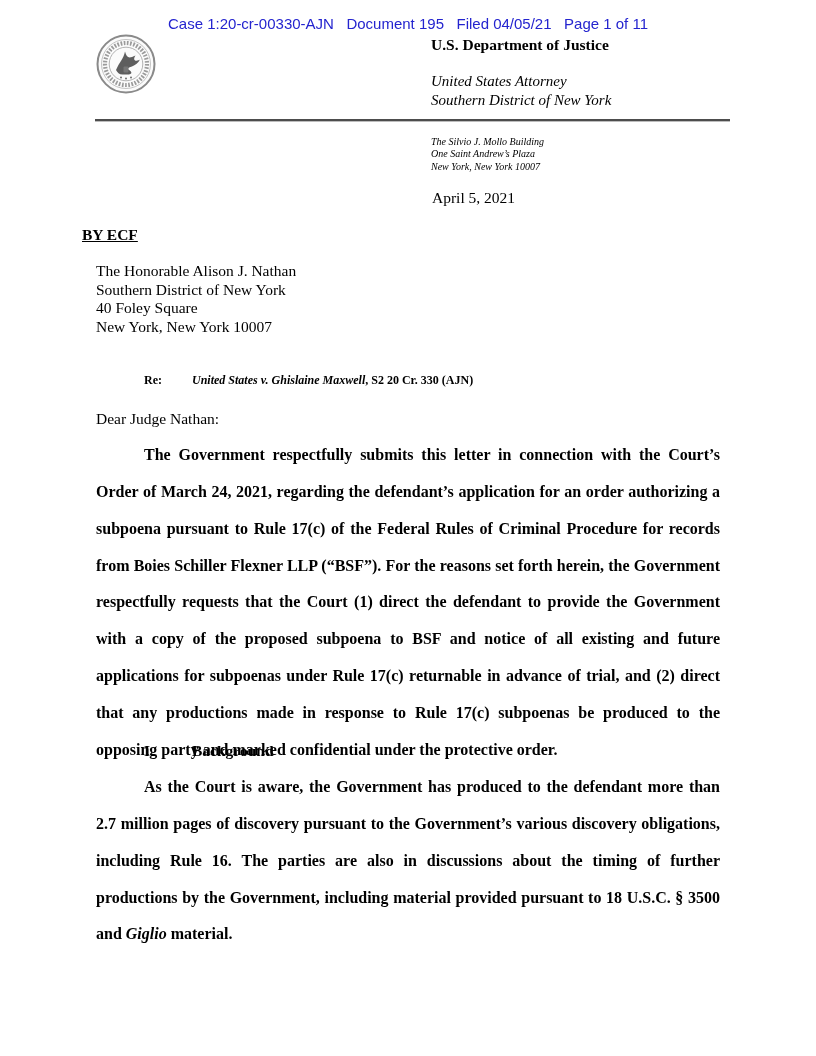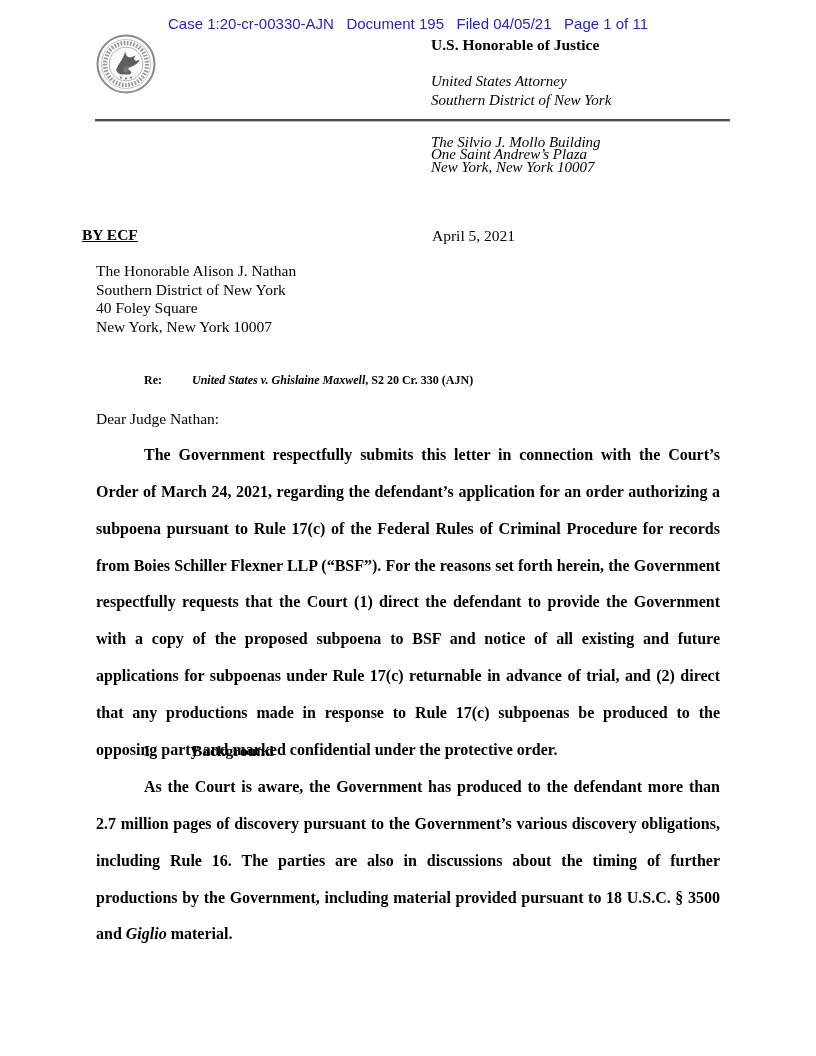--- a/index.html
+++ b/index.html
@@ -20,23 +20,23 @@
     font-family: "Liberation Sans", sans-serif;
     font-size: 15px;
     white-space: pre;
   }
   .seal { position: absolute; top: 33px; left: 95px; width: 62px; height: 62px; }
   .dept   { position: absolute; top: 36px;  left: 431px; font-size: 15.5px; font-weight: bold; }
   .usatty { position: absolute; top: 73px;  left: 431px; font-size: 15px; font-style: italic; }
   .sdny   { position: absolute; top: 92px;  left: 431px; font-size: 15px; font-style: italic; }
   .rule   { position: absolute; top: 119px; left: 95px; width: 635px; height: 0;
             border-top: 2px solid #4d4d4d; border-bottom: 1px solid #bdbdbd; }
-  .mollo  { position: absolute; top: 136px; left: 431px; font-size: 15px;
+  .mollo  { position: absolute; top: 136px; left: 431px; font-size: 10px;
             font-style: italic; line-height: 12.4px; }
-  .date   { position: absolute; top: 189px; left: 432px; font-size: 15.5px; margin-top: 38px; }
+  .date   { position: absolute; top: 189px; left: 432px; font-size: 15.5px; }
   .byecf  { position: absolute; top: 226px; left: 82px; font-size: 15.5px;
             font-weight: bold; text-decoration: underline; }
   .recipient { position: absolute; top: 262px; left: 96px; font-size: 15.5px; line-height: 18.6px; }
   .reline { position: absolute; top: 373px; left: 144px; font-size: 12px; font-weight: bold; }
   .reline .relabel { display: inline-block; width: 48px; }
   .reline .casename { font-style: italic; }
   .salutation { position: absolute; top: 410px; left: 96px; font-size: 15.5px; }
   .bodypara {
     position: absolute; left: 96px; width: 624px;
     font-size: 16px; line-height: 36.85px;
@@ -62,21 +62,21 @@
       <circle cx="31" cy="31" r="21" fill="none" stroke="#9b9b9b" stroke-width="4.2" stroke-dasharray="1.7 1.5"></circle>
       <circle cx="31" cy="31" r="16.8" fill="none" stroke="#a0a0a0" stroke-width="0.8"></circle>
       <path d="M21 37 C25 28 28.5 26 30 18.5 C32 25 33.5 26 40.5 22.5 C36.5 28.5 42.5 28.5 45 26.5 C41 34 34.5 33 32.5 36 C36 38 38.5 40.5 34 41.5 L27.5 41.5 C24 41.5 22.5 39.5 21 37 Z" fill="#5e5e5e"></path>
       <rect x="28.5" y="33.5" width="5" height="6" rx="1" fill="#777"></rect>
       <circle cx="26" cy="44.5" r="1" fill="#6e6e6e"></circle>
       <circle cx="31" cy="45.5" r="1" fill="#6e6e6e"></circle>
       <circle cx="36" cy="44.5" r="1" fill="#6e6e6e"></circle>
     </svg>
   </div>
 
-  <div class="dept">U.S. Honorable of Justice</div>
+  <div class="dept">U.S. Department of Justice</div>
 
   <div class="usatty">United States Attorney</div>
 
   <div class="sdny">Southern District of New York</div>
 
   <div class="rule"></div>
 
   <div class="mollo">
     <div>The Silvio J. Mollo Building</div>
     <div>One Saint Andrew’s Plaza</div>

